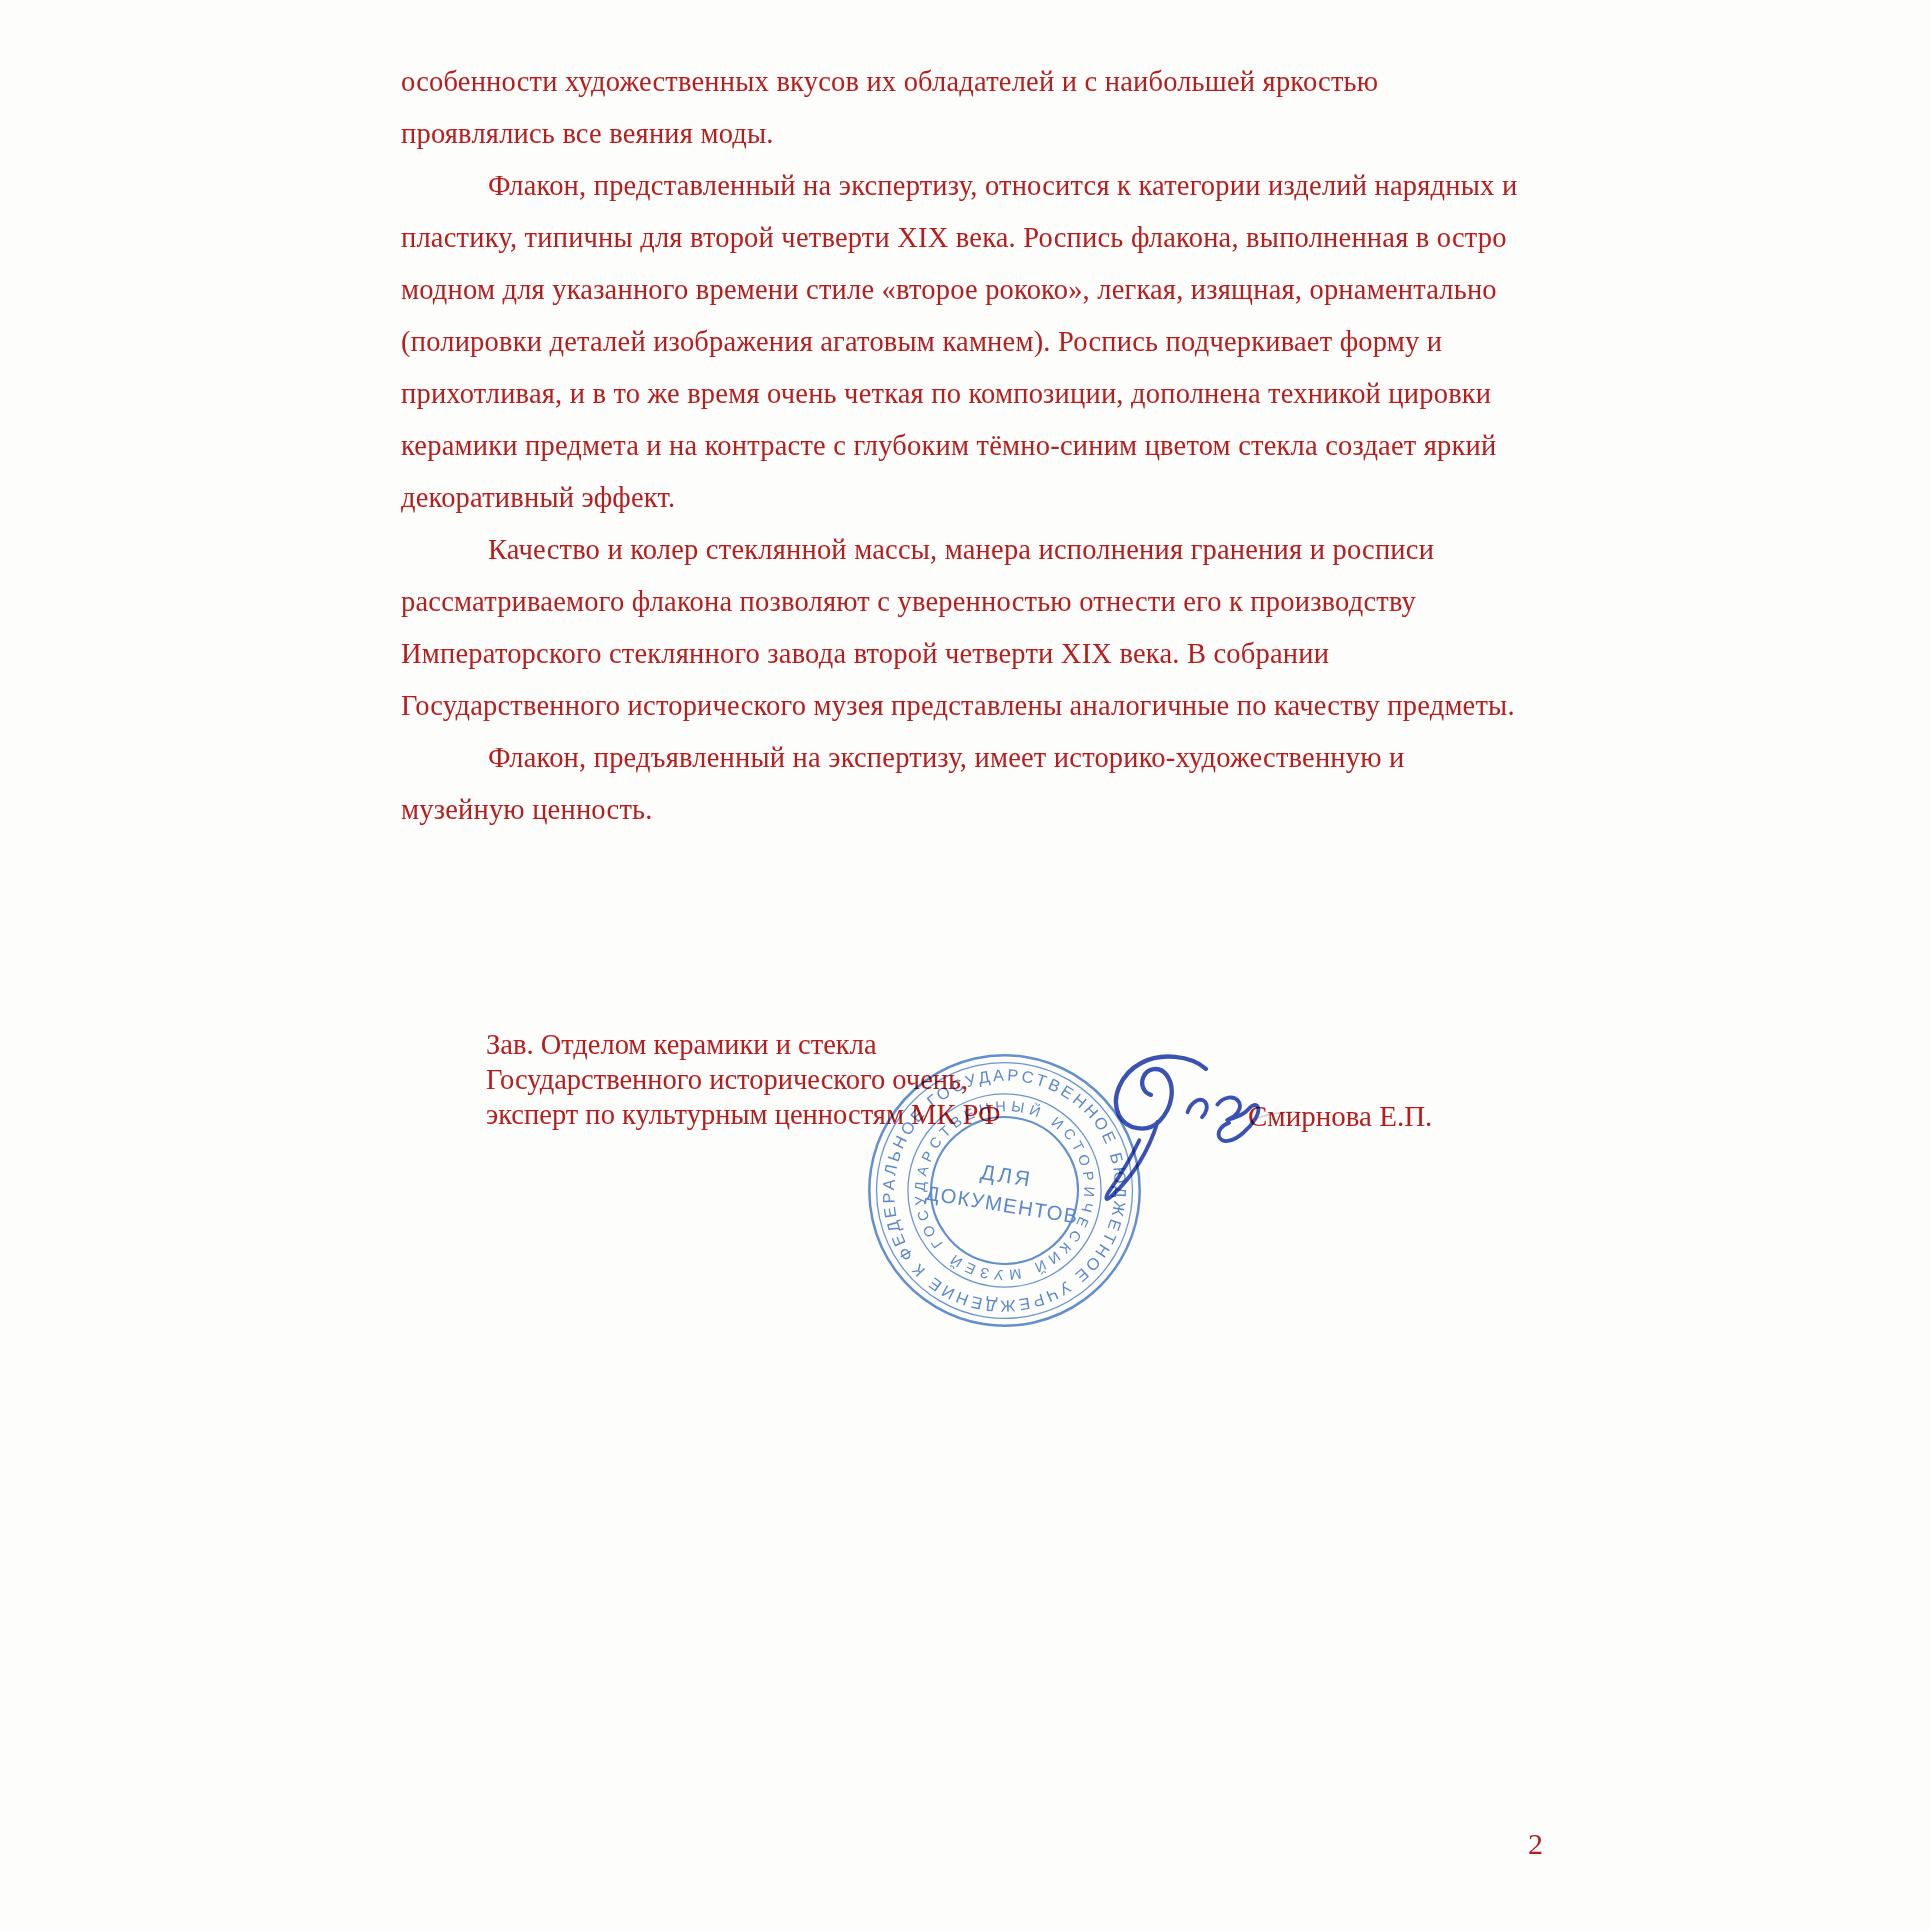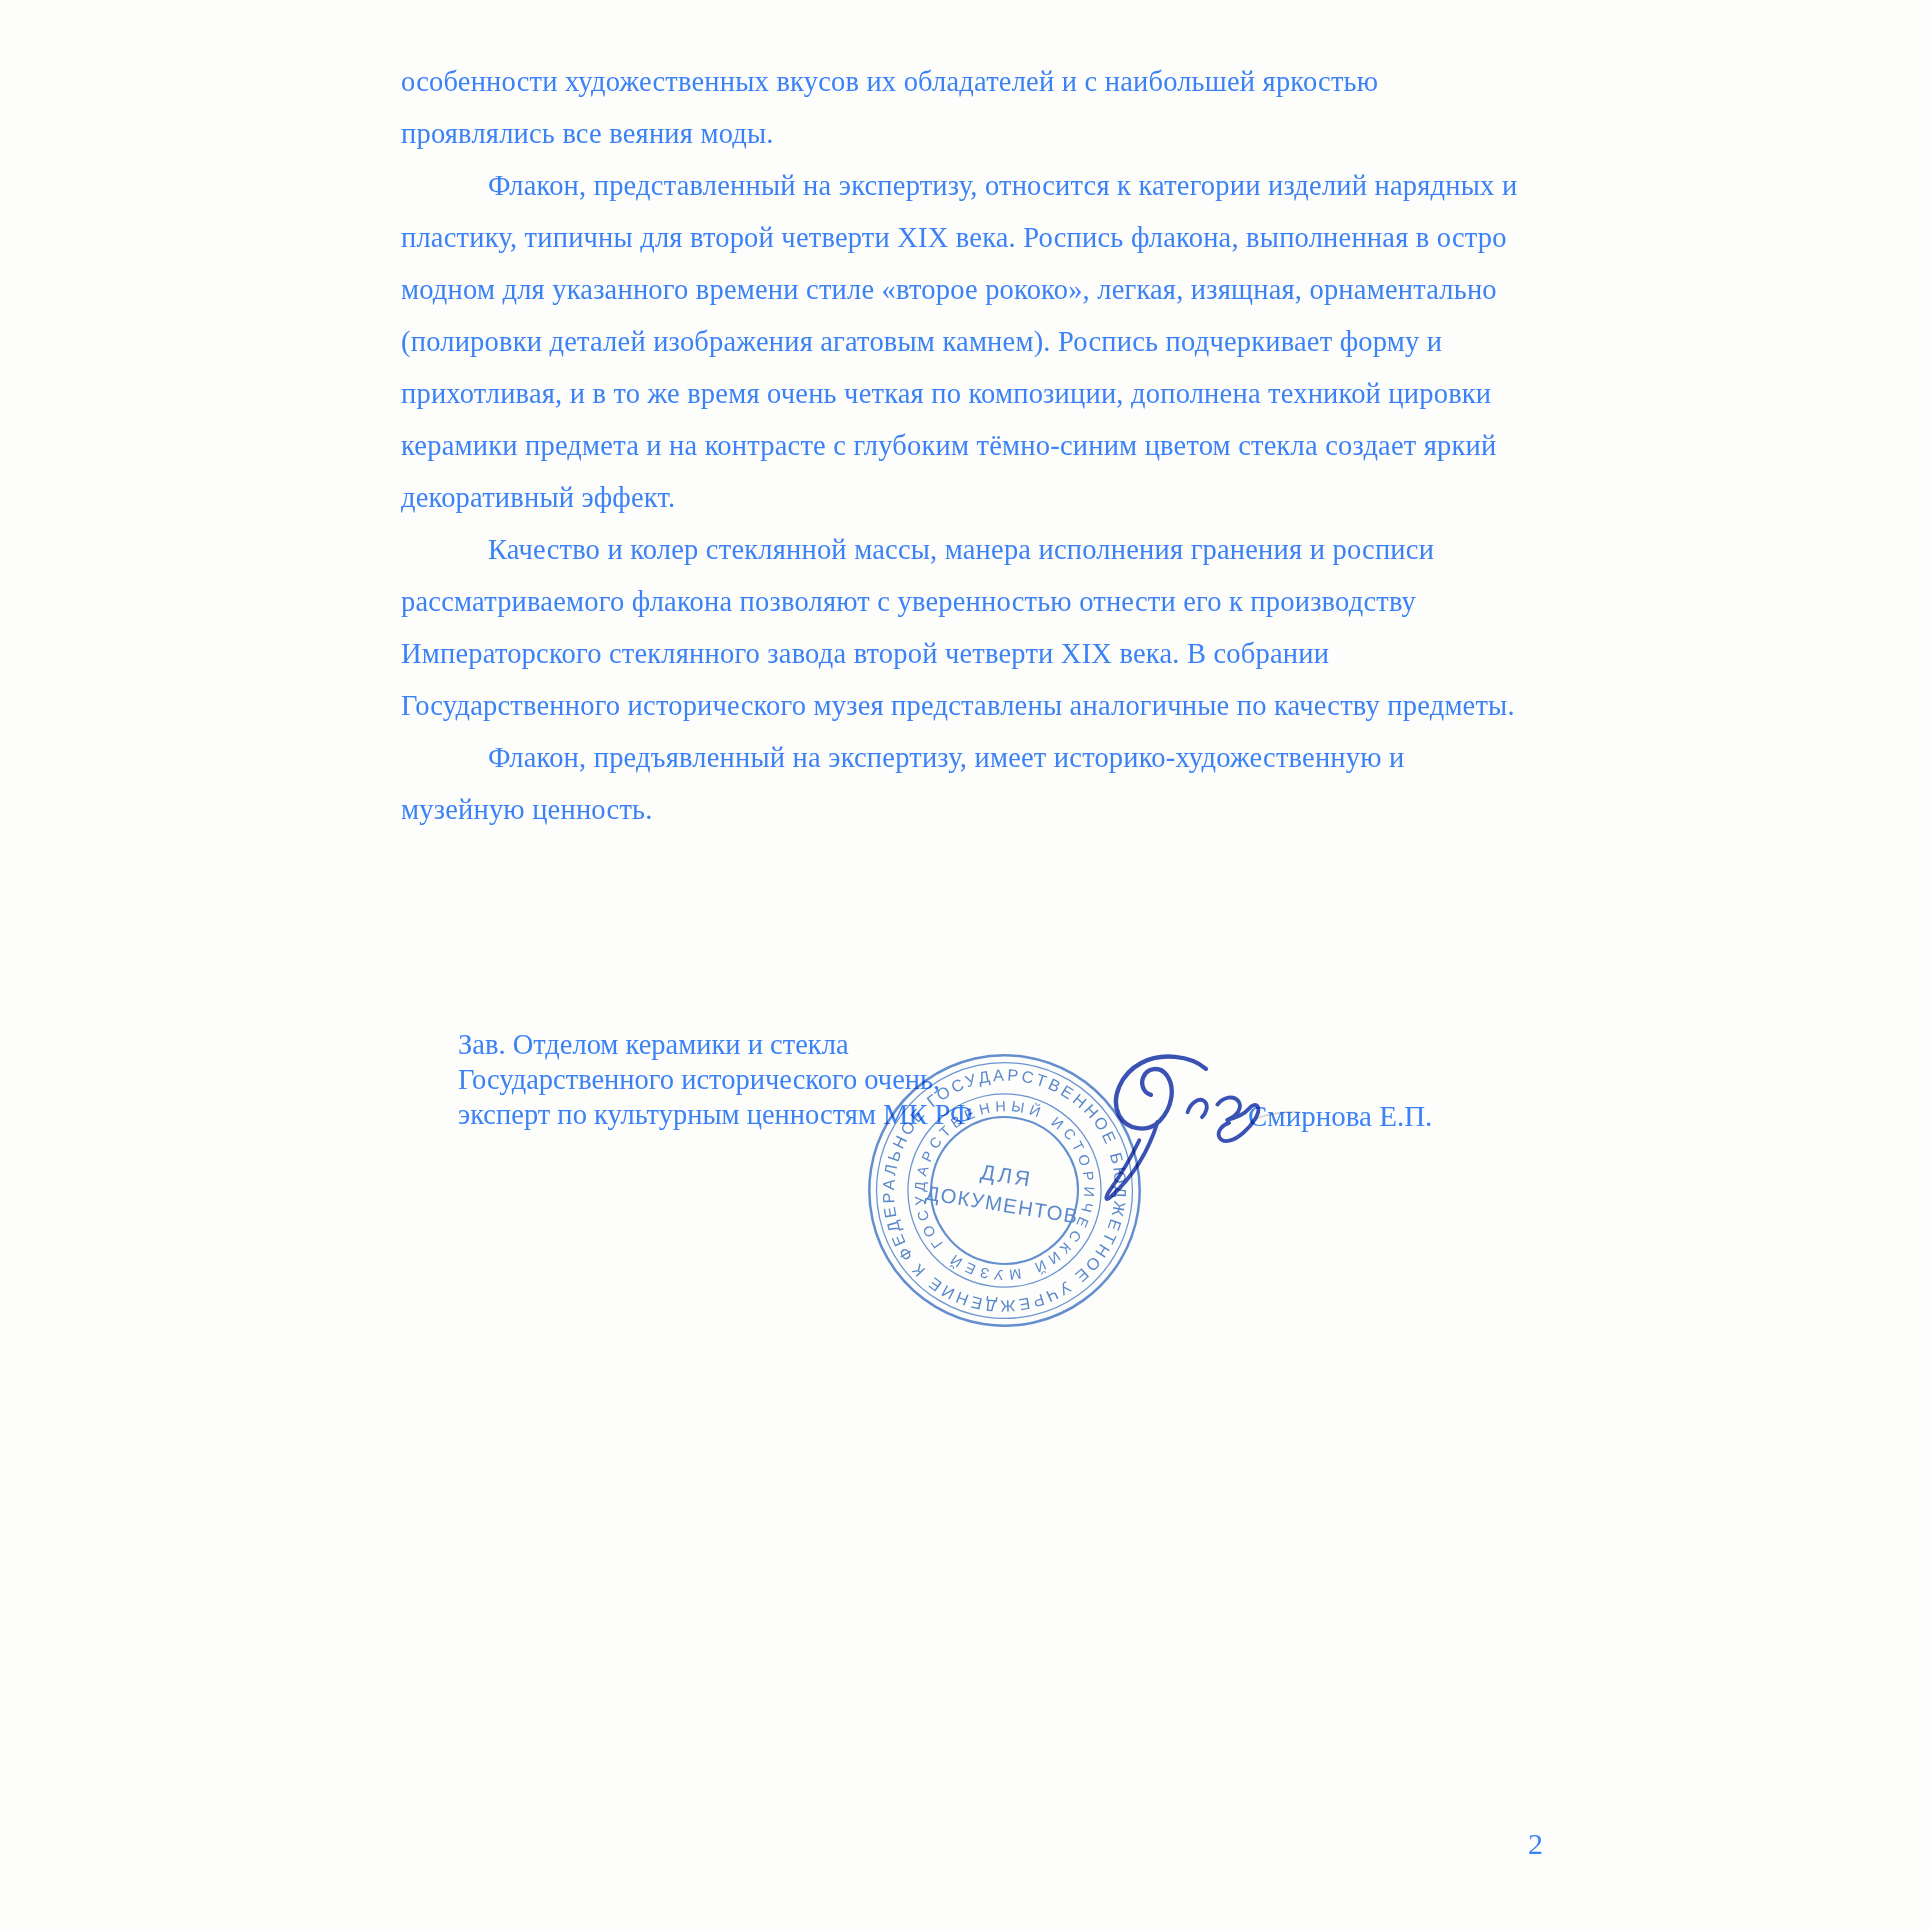--- a/index.html
+++ b/index.html
@@ -1,39 +1,39 @@
 <!DOCTYPE html>
 <html lang="ru"><head>
 <meta charset="utf-8">
 <style>
   html,body{margin:0;padding:0;background:#e8e8e8;}
   .page{
     position:relative;
     width:1931px;height:1931px;
     background:#fdfdfc;
     font-family:"Liberation Serif","DejaVu Serif",serif;
-    color:#3b82f6;
+    color:#b91c1c;
     overflow:hidden;
   }
   .body-text{
     position:absolute;
     left:401px;top:56px;
     width:1168px;
   }
   .line{
     height:52px;
     line-height:52px;
     font-size:28.5px;
     white-space:nowrap;
     letter-spacing:0.2px;
   }
   .line.indent{padding-left:87px;}
   .sig-block{
     position:absolute;
-    left:458px;top:1027px;
+    left:486px;top:1027px;
   }
   .sig-line{
     height:35px;line-height:35px;
     font-size:28.5px;white-space:nowrap;
   }
   .sig-name{
     position:absolute;
     left:1248px;top:1099px;
     height:35px;line-height:35px;
     font-size:29px;white-space:nowrap;

